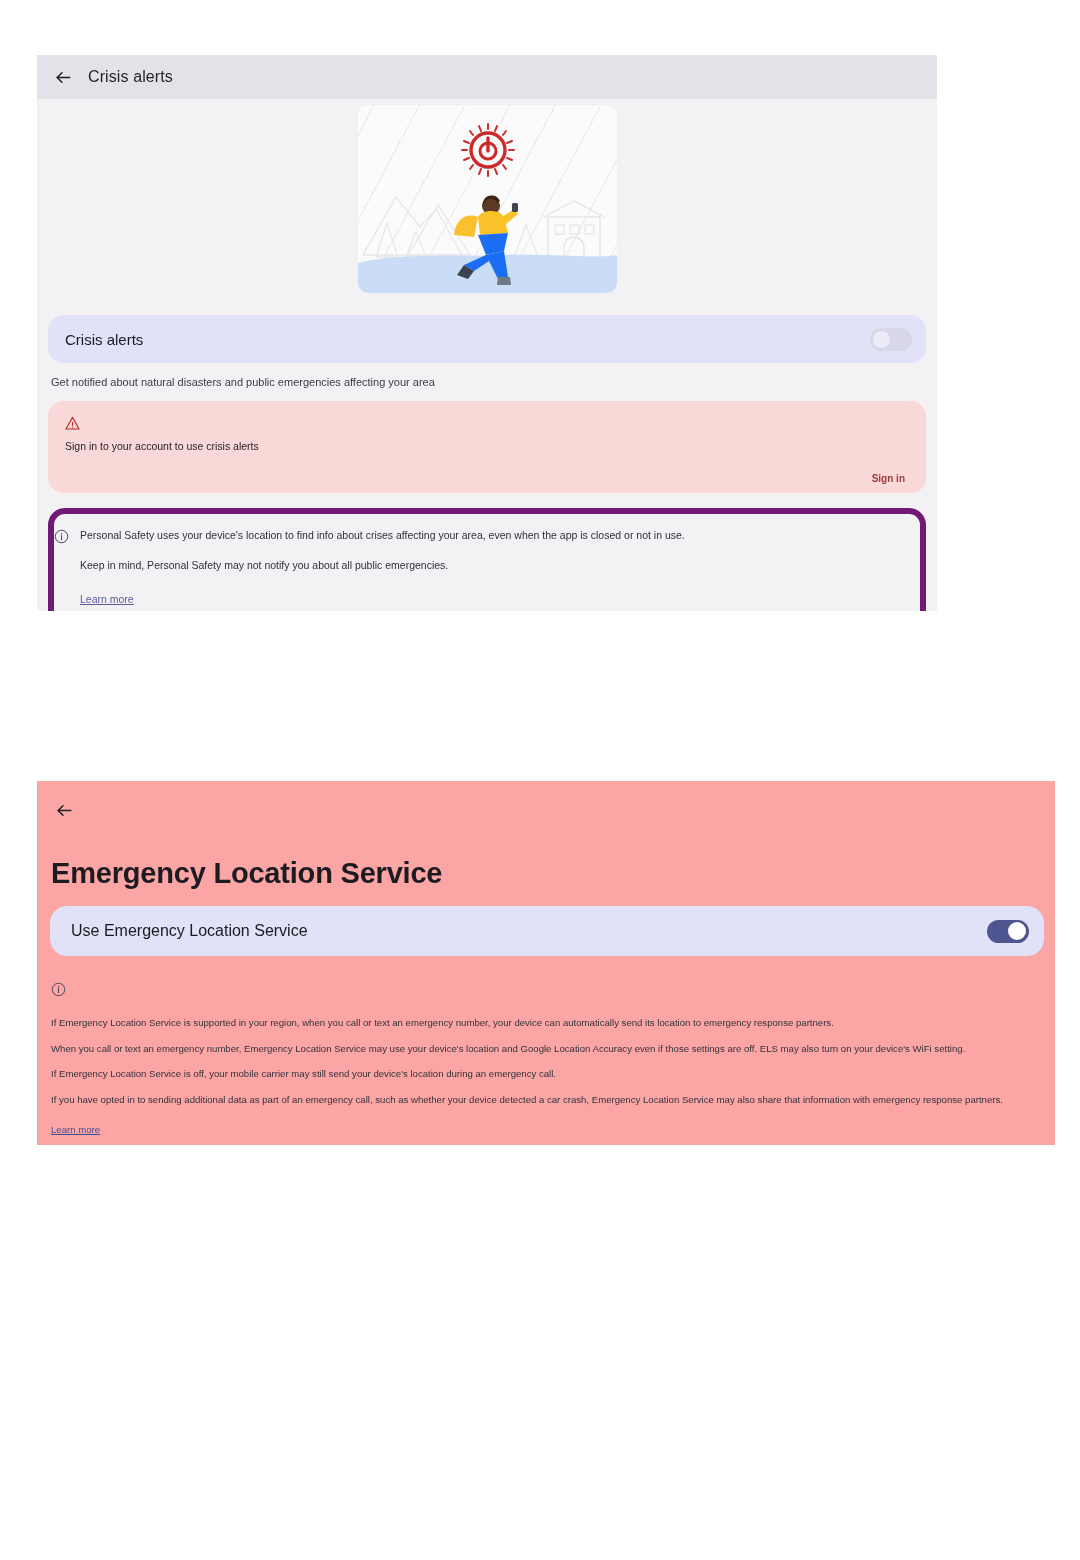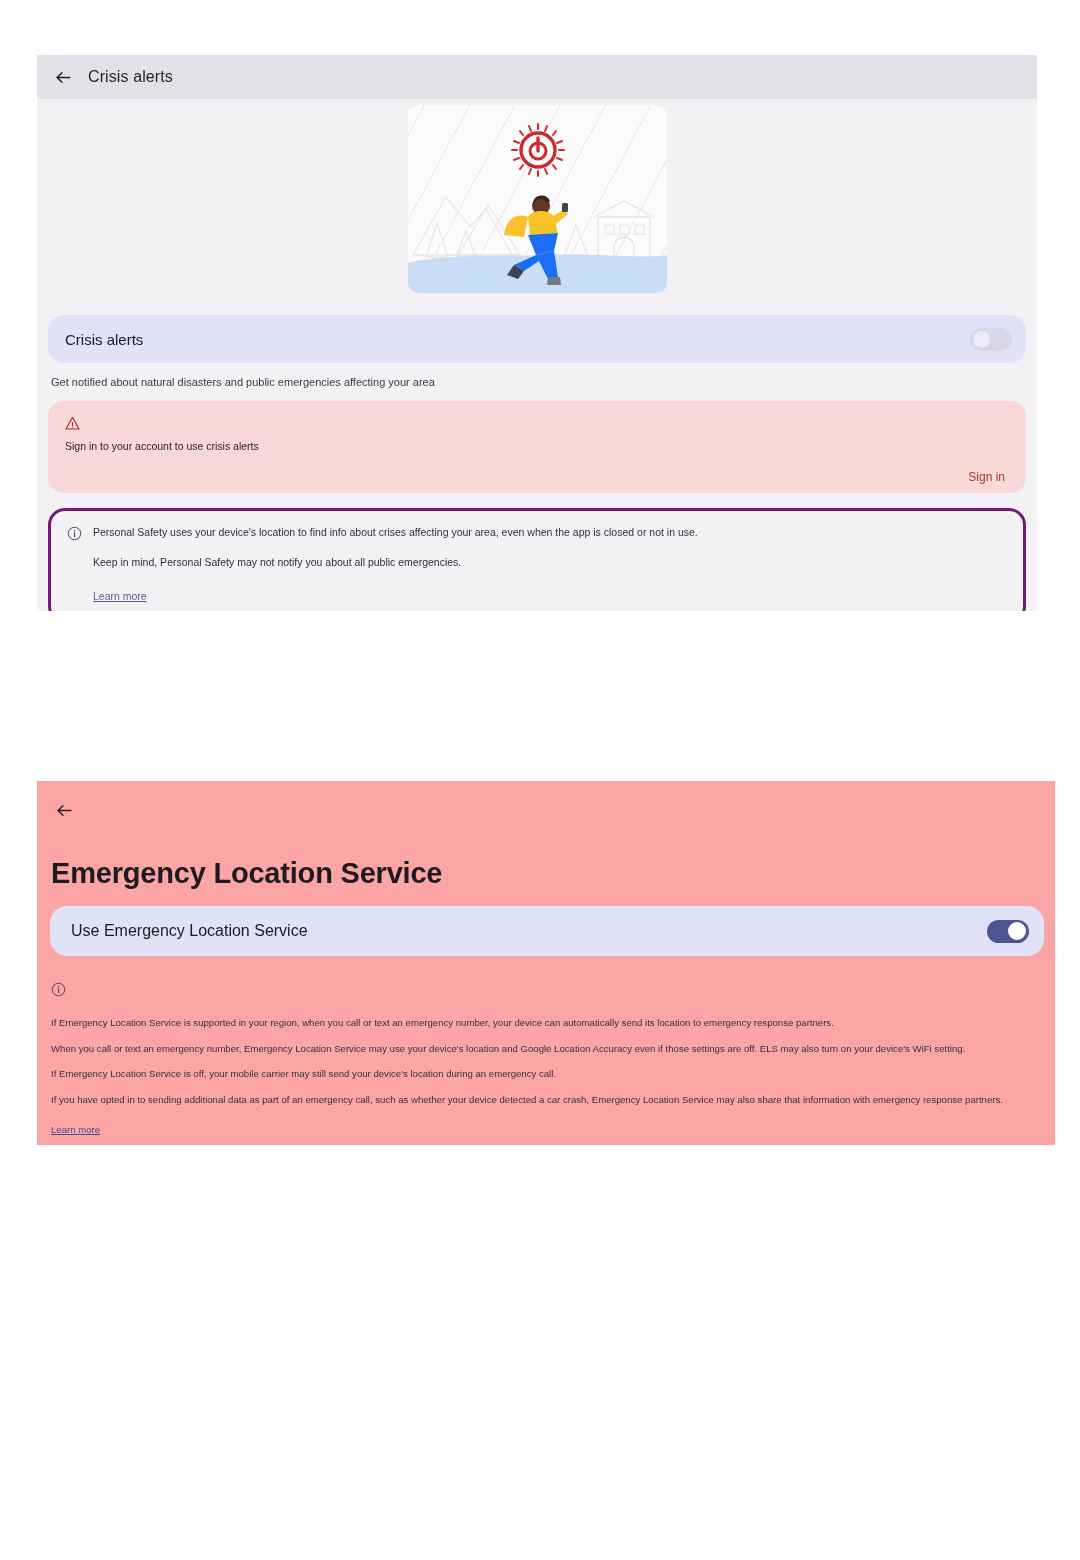--- a/index.html
+++ b/index.html
@@ -7,21 +7,21 @@
     width: 1080px; height: 1560px;
     background: #ffffff;
     font-family: "Liberation Sans", sans-serif;
     overflow: hidden;
   }
 
   
   .panel-crisis {
     position: absolute;
     left: 37px; top: 55px;
-    width: 1000px; height: 556px;
+    width: 900px; height: 556px;
     background: #f4f1f5;
     overflow: hidden;
   }
   .crisis-appbar {
     height: 44px;
     background: #e3e2e9;
     display: flex;
     align-items: center;
     padding-left: 13px;
   }
@@ -113,31 +113,31 @@
   }
   .warn-tri { display:block; }
   .signin-text {
     margin-top: 10px;
     font-size: 10.5px;
     color: #2a2226;
   }
   .signin-action {
     position: absolute;
     right: 21px; bottom: 9px;
-    font-size: 12px;
+    font-size: 10px;
     color: #9d3c3c;
-    font-weight: 400;
+    font-weight: 700;
   }
 
   
   .info-card {
     margin: 15px 11px 0 11px;
-    border: 3px solid #701a75;
+    border: 6px solid #701a75;
     border-radius: 17px;
-    padding: 14px 18px 16px 16px;
+    padding: 14px 18px 16px 0;
     display: flex;
     gap: 11px;
     background: transparent;
   }
   .info-card-body { padding-top: 1px; }
   .info-line {
     font-size: 10.5px;
     color: #30303a;
     margin-bottom: 17px;
     line-height: 1.25;

